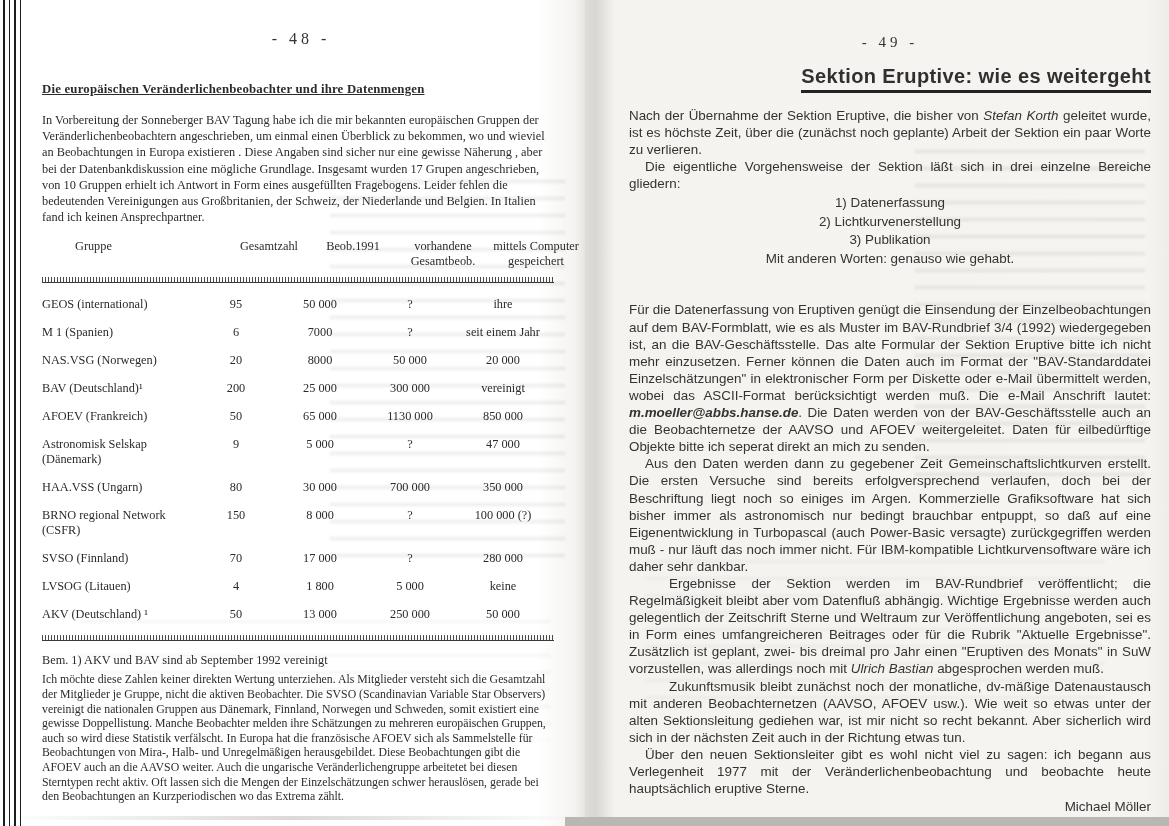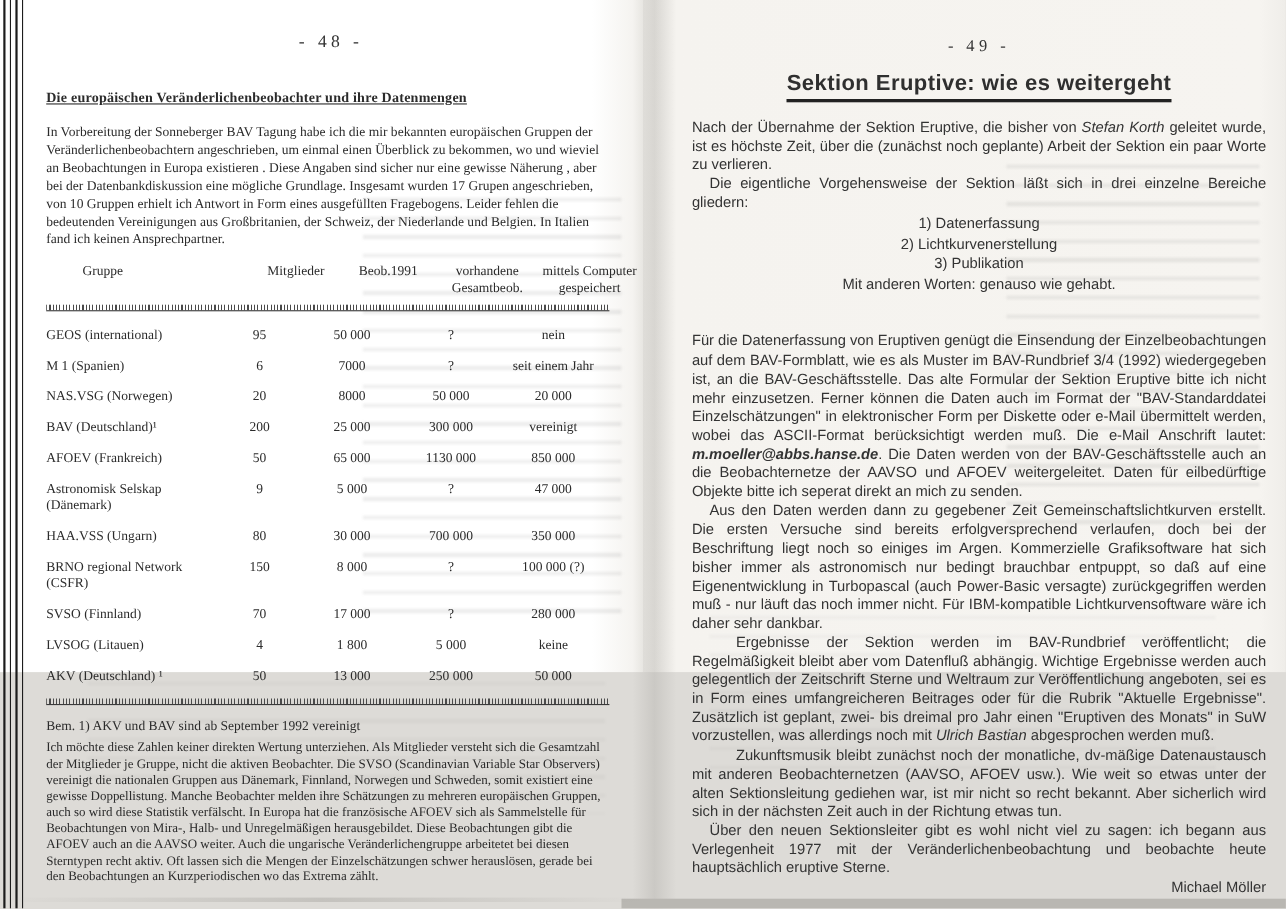--- a/index.html
+++ b/index.html
@@ -3,21 +3,21 @@
 <meta charset="utf-8">
 <style>
   * { margin:0; padding:0; box-sizing:border-box; }
   html,body { width:1169px; height:826px; }
   body {
     font-family: "Liberation Serif", serif;
     background:#dddbd7;
     position:relative;
     overflow:hidden;
   }
-  .scan { position:absolute; top:0; height:611px; }
+  .scan { position:absolute; top:0; height:826px; }
 
   
   .page-left {
     left:0; width:585px;
     background:linear-gradient(90deg,#ffffff 0 92%, #f2f0ec 100%);
     color:#2b2b2b;
   }
   .edge-line { position:absolute; top:0; height:826px; background:#1c1c1c; }
   .lp-inner { position:absolute; left:42px; top:30px; width:518px; }
   .pagenum { text-align:center; font-size:16px; letter-spacing:4px; color:#333; }
@@ -55,21 +55,21 @@
 
   
   .page-right {
     left:585px; width:584px;
     background:linear-gradient(90deg,#e9e7e3 0, #f5f3ef 5%, #f6f4f0 96%, #efede9 100%);
     color:#2f2f2f;
     font-family:"Liberation Sans", sans-serif;
   }
   .rp-inner { position:absolute; left:44px; top:34px; width:522px; }
   .rp-pagenum { text-align:center; font-size:15px; letter-spacing:4px; font-family:"Liberation Serif",serif; color:#333; }
-  .rp-title-wrap { text-align:center; margin-top:14px; }
+  .rp-title-wrap { text-align:right; margin-top:14px; }
   .rp-title {
     display:inline-block;
     font-size:20px; font-weight:bold; letter-spacing:.4px;
     border-bottom:3px solid #222;
     padding-bottom:2px;
   }
   .rp-body { margin-top:14px; font-size:13.4px; line-height:17.1px; color:#333; }
   .rp-body p { text-align:justify; margin:0; }
   .ind1 { text-indent:16px; }
   .ind2 { text-indent:40px; }
@@ -112,35 +112,35 @@
   <div class="ghost" style="left:80px;top:620px;width:470px;height:120px;opacity:.5;"></div>
 
   <div class="lp-inner">
     <div class="pagenum">-  48  -</div>
     <div class="lp-title">Die europäischen Veränderlichenbeobachter und ihre Datenmengen</div>
     <div class="lp-intro">In Vorbereitung der Sonneberger  BAV  Tagung habe ich die mir bekannten europäischen Gruppen  der Veränderlichenbeobachtern angeschrieben, um einmal einen  Überblick zu bekommen, wo und wieviel an Beobachtungen in Europa existieren .  Diese Angaben sind sicher nur eine gewisse Näherung , aber bei  der Datenbankdiskussion eine mögliche Grundlage. Insgesamt wurden 17 Grupen angeschrieben,  von 10 Gruppen erhielt ich Antwort in Form eines ausgefüllten Fragebogens. Leider fehlen die bedeutenden Vereinigungen aus Großbritanien, der Schweiz, der Niederlande und Belgien. In  Italien fand ich keinen Ansprechpartner.</div>
 
     <div class="ltable">
       <div class="lrow lhead">
         <div class="c0">Gruppe</div>
-        <div class="c1">Mitglieder</div>
+        <div class="c1">Gesamtzahl</div>
         <div class="c2">Beob.1991</div>
         <div class="c3">vorhandene
 Gesamtbeob.</div>
         <div class="c4">mittels Computer
 gespeichert</div>
       </div>
       <div class="hatch"></div>
 
       <div class="lrow">
         <div class="c0">GEOS (international)</div>
         <div class="c1">95</div>
         <div class="c2">50 000</div>
         <div class="c3">?</div>
-        <div class="c4">nein</div>
+        <div class="c4">ihre</div>
       </div>
       <div class="lrow">
         <div class="c0">M 1  (Spanien)</div>
         <div class="c1">6</div>
         <div class="c2">7000</div>
         <div class="c3">?</div>
         <div class="c4">seit  einem Jahr</div>
       </div>
       <div class="lrow">
         <div class="c0">NAS.VSG  (Norwegen)</div>

